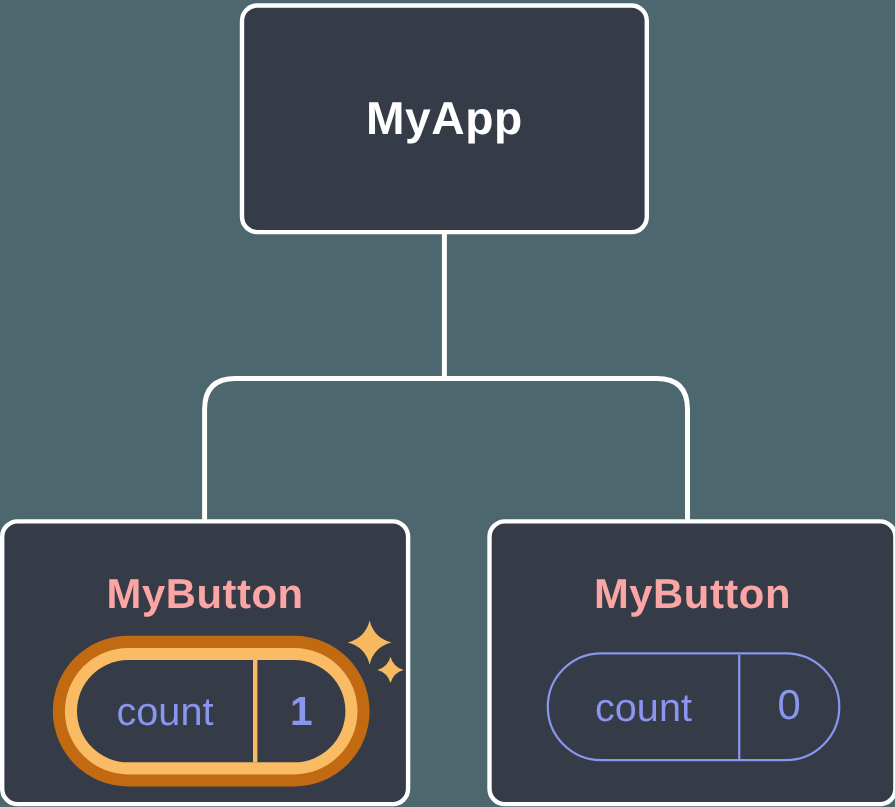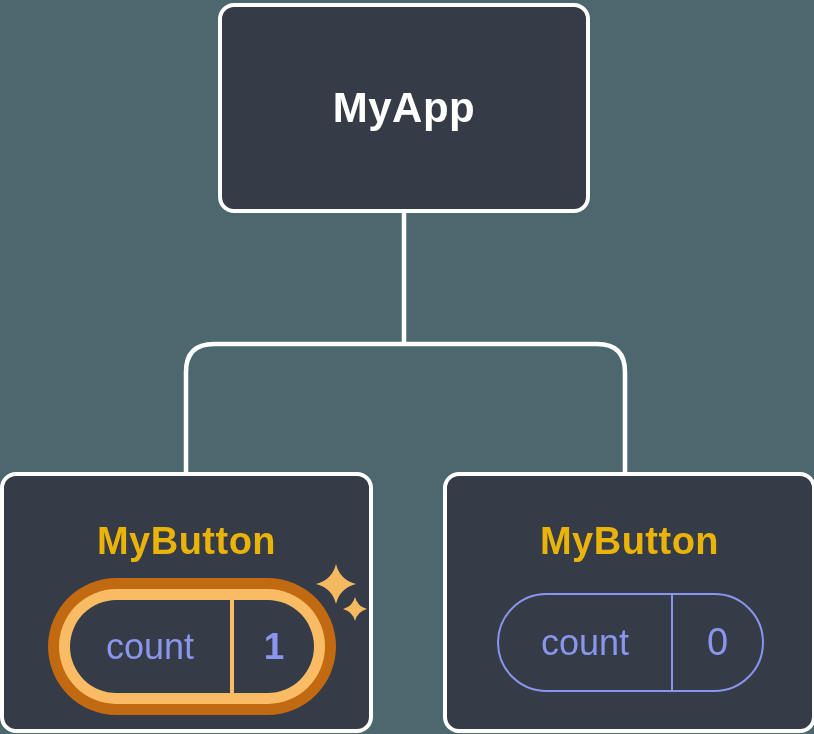--- a/index.html
+++ b/index.html
@@ -64,21 +64,21 @@
     height: 261px;
   }
   .child-label {
     position: absolute;
     left: 0;
     right: 0;
     top: 44px;
     text-align: center;
     font-size: 38px;
     font-weight: 600;
-    color: #eab308;
+    color: #fca5a5;
     letter-spacing: 0.5px;
   }
 
   
   .ring-outer {
     position: absolute;
     left: 44px;
     top: 102px;           
     width: 288px;
     height: 137px;

